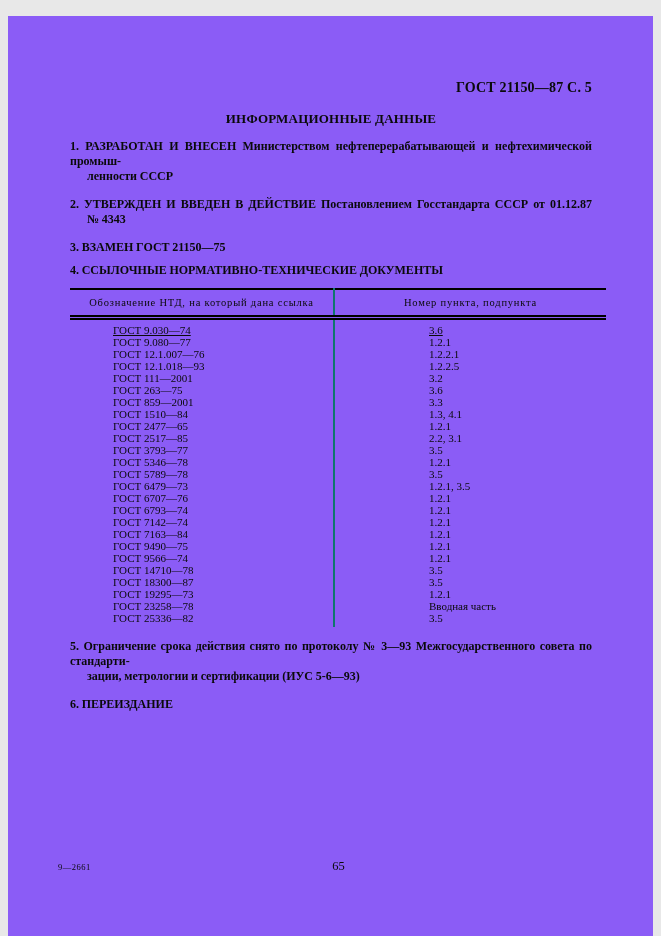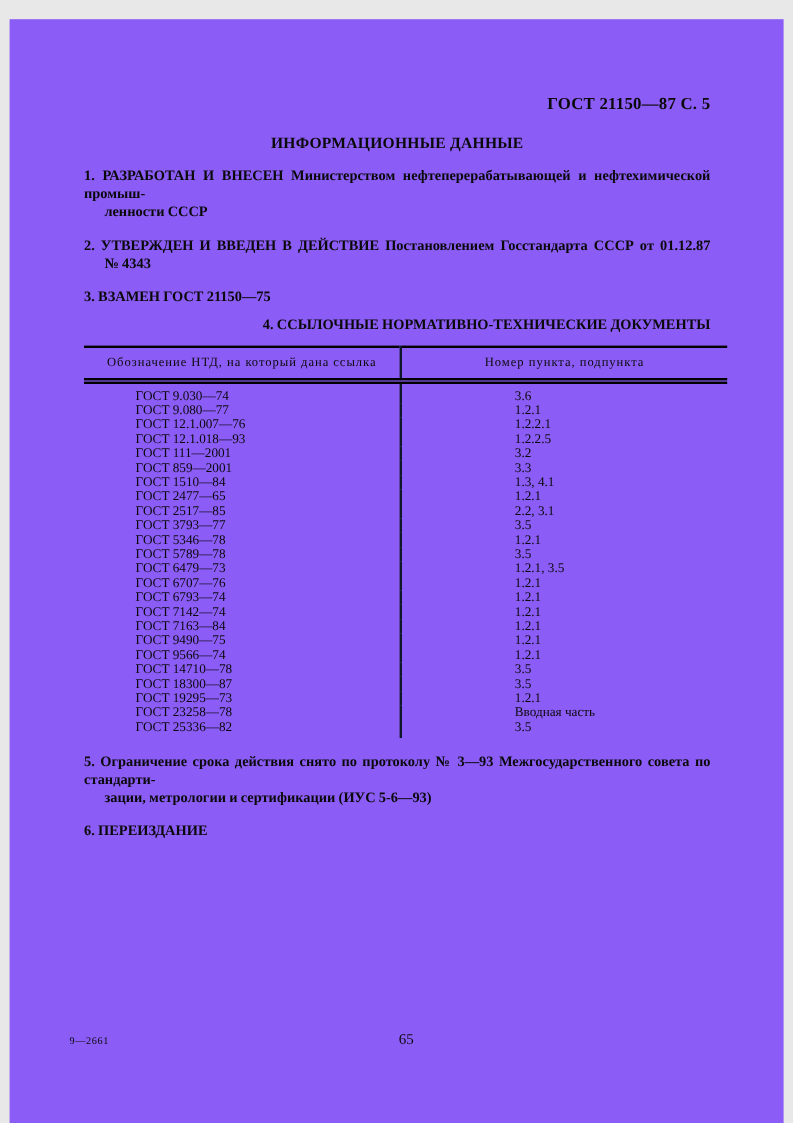--- a/index.html
+++ b/index.html
@@ -33,21 +33,21 @@
 
   .item {
     font-weight:bold;
     font-size:12px;
     line-height:15px;
     margin-top:13px;
     word-spacing:-0.3px;
   }
   .item .l-just { text-align:justify; text-align-last:justify; }
   .item .l-cont { padding-left:17px; }
-  .item.tight { margin-top:8px;text-align:right; }
+  .item.tight { margin-top:8px; }
   .item.after-table { margin-top:12px; }
 
   table.refs {
     margin-top:10px;
     width:536px;
     border-collapse:collapse;
     border-top:2px solid #000;
     table-layout:fixed;
   }
   table.refs col.c1 { width:264px; }
@@ -55,31 +55,31 @@
   table.refs thead th {
     font-weight:normal;
     font-size:10.5px;
     letter-spacing:0.8px;
     text-align:center;
     vertical-align:middle;
     height:25px;
     padding:0;
     border-bottom:5px double #000;
   }
-  table.refs .c2 { border-left:2px solid #0f172a; }
+  table.refs .c2 { border-left:2px solid #0f766e; }
   table.refs tbody td {
     font-size:11px;
     line-height:12px;
     padding:0;
     vertical-align:top;
     white-space:nowrap;
   }
   table.refs tbody td.c1 { padding-left:43px; }
   table.refs tbody td.c2 { padding-left:94px; }
-  table.refs tbody tr:first-child td { padding-top:4px; }
+  table.refs tbody tr:first-child td { padding-top:4px;text-decoration:underline; }
   table.refs tbody tr:last-child td { padding-bottom:3px; }
 
   .print-code {
     position:absolute;
     left:50px; top:846px;
     font-size:8.5px;
     letter-spacing:0.5px;
   }
   .page-num {
     position:absolute;
@@ -143,20 +143,24 @@
         </tr>
           <tr>
           <td class="c1">ГОСТ 12.1.018—93</td>
           <td class="c2">1.2.2.5</td>
         </tr>
           <tr>
           <td class="c1">ГОСТ 111—2001</td>
           <td class="c2">3.2</td>
         </tr>
           <tr>
+          <td class="c1">ГОСТ 263—75</td>
+          <td class="c2">3.6</td>
+        </tr>
+          <tr>
           <td class="c1">ГОСТ 859—2001</td>
           <td class="c2">3.3</td>
         </tr>
           <tr>
           <td class="c1">ГОСТ 1510—84</td>
           <td class="c2">1.3, 4.1</td>
         </tr>
           <tr>
           <td class="c1">ГОСТ 2477—65</td>
           <td class="c2">1.2.1</td>

